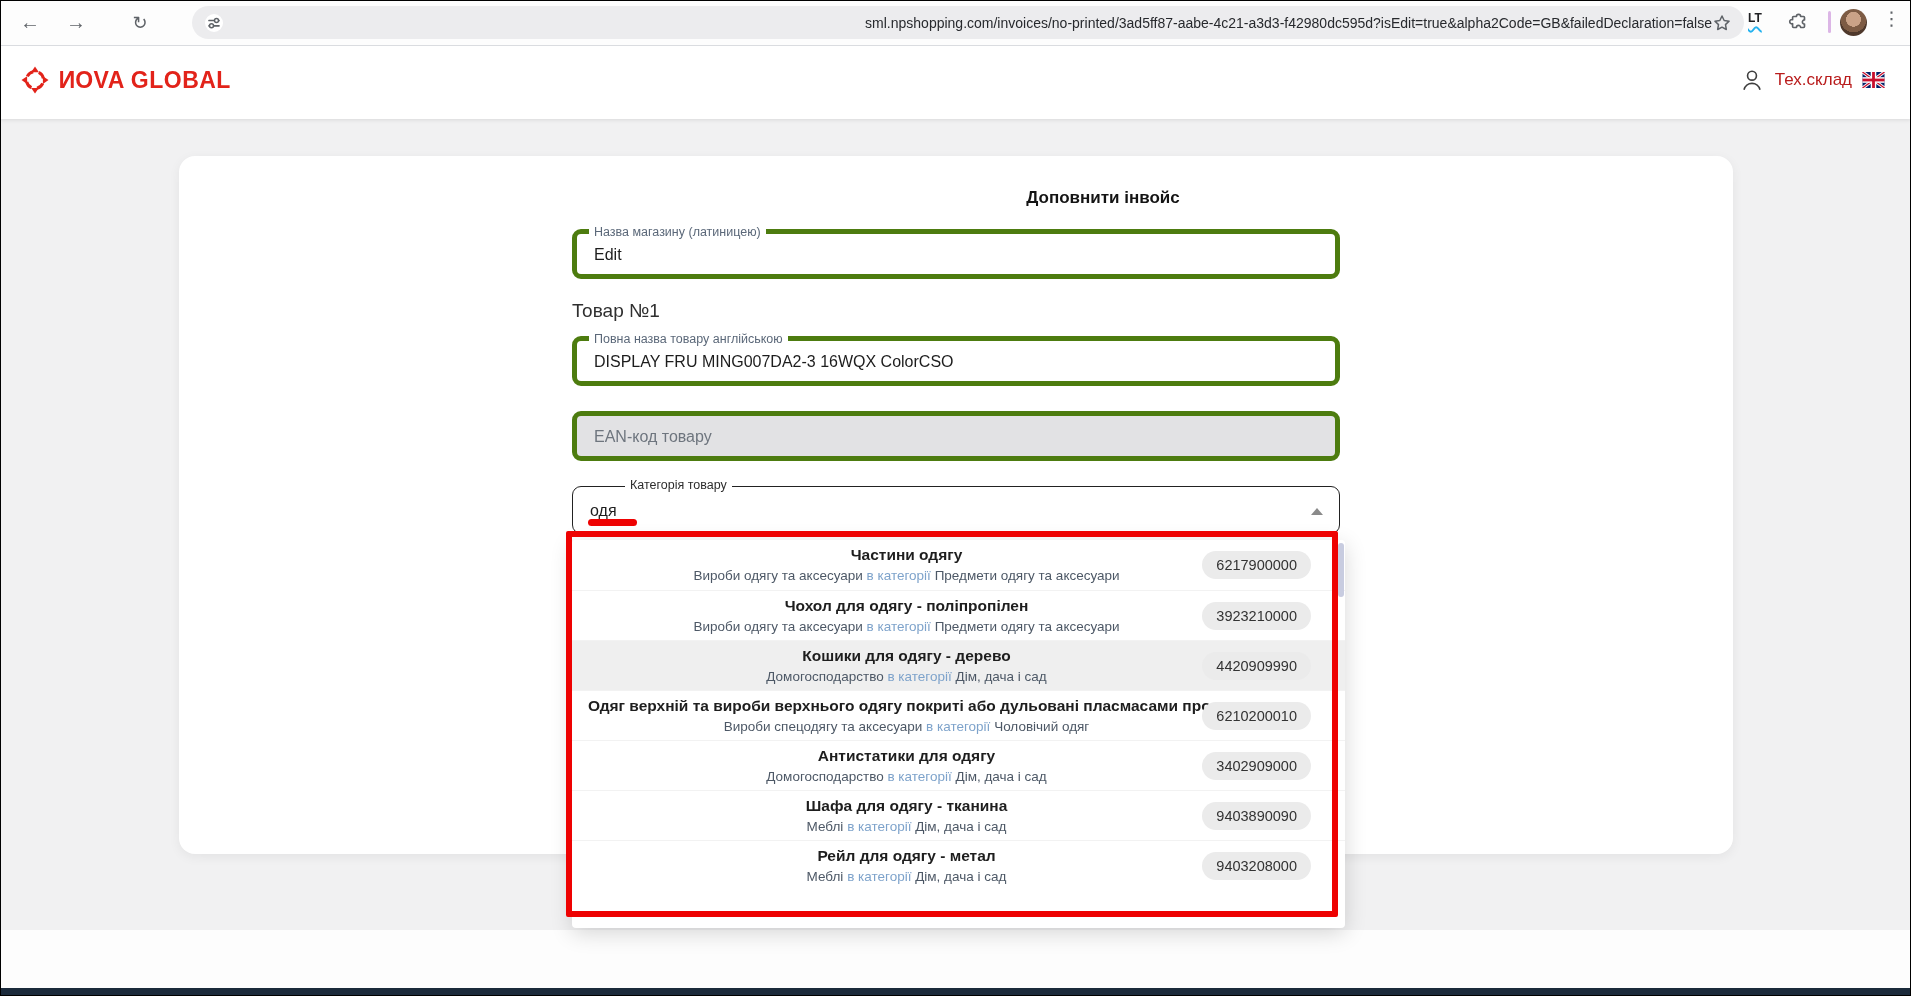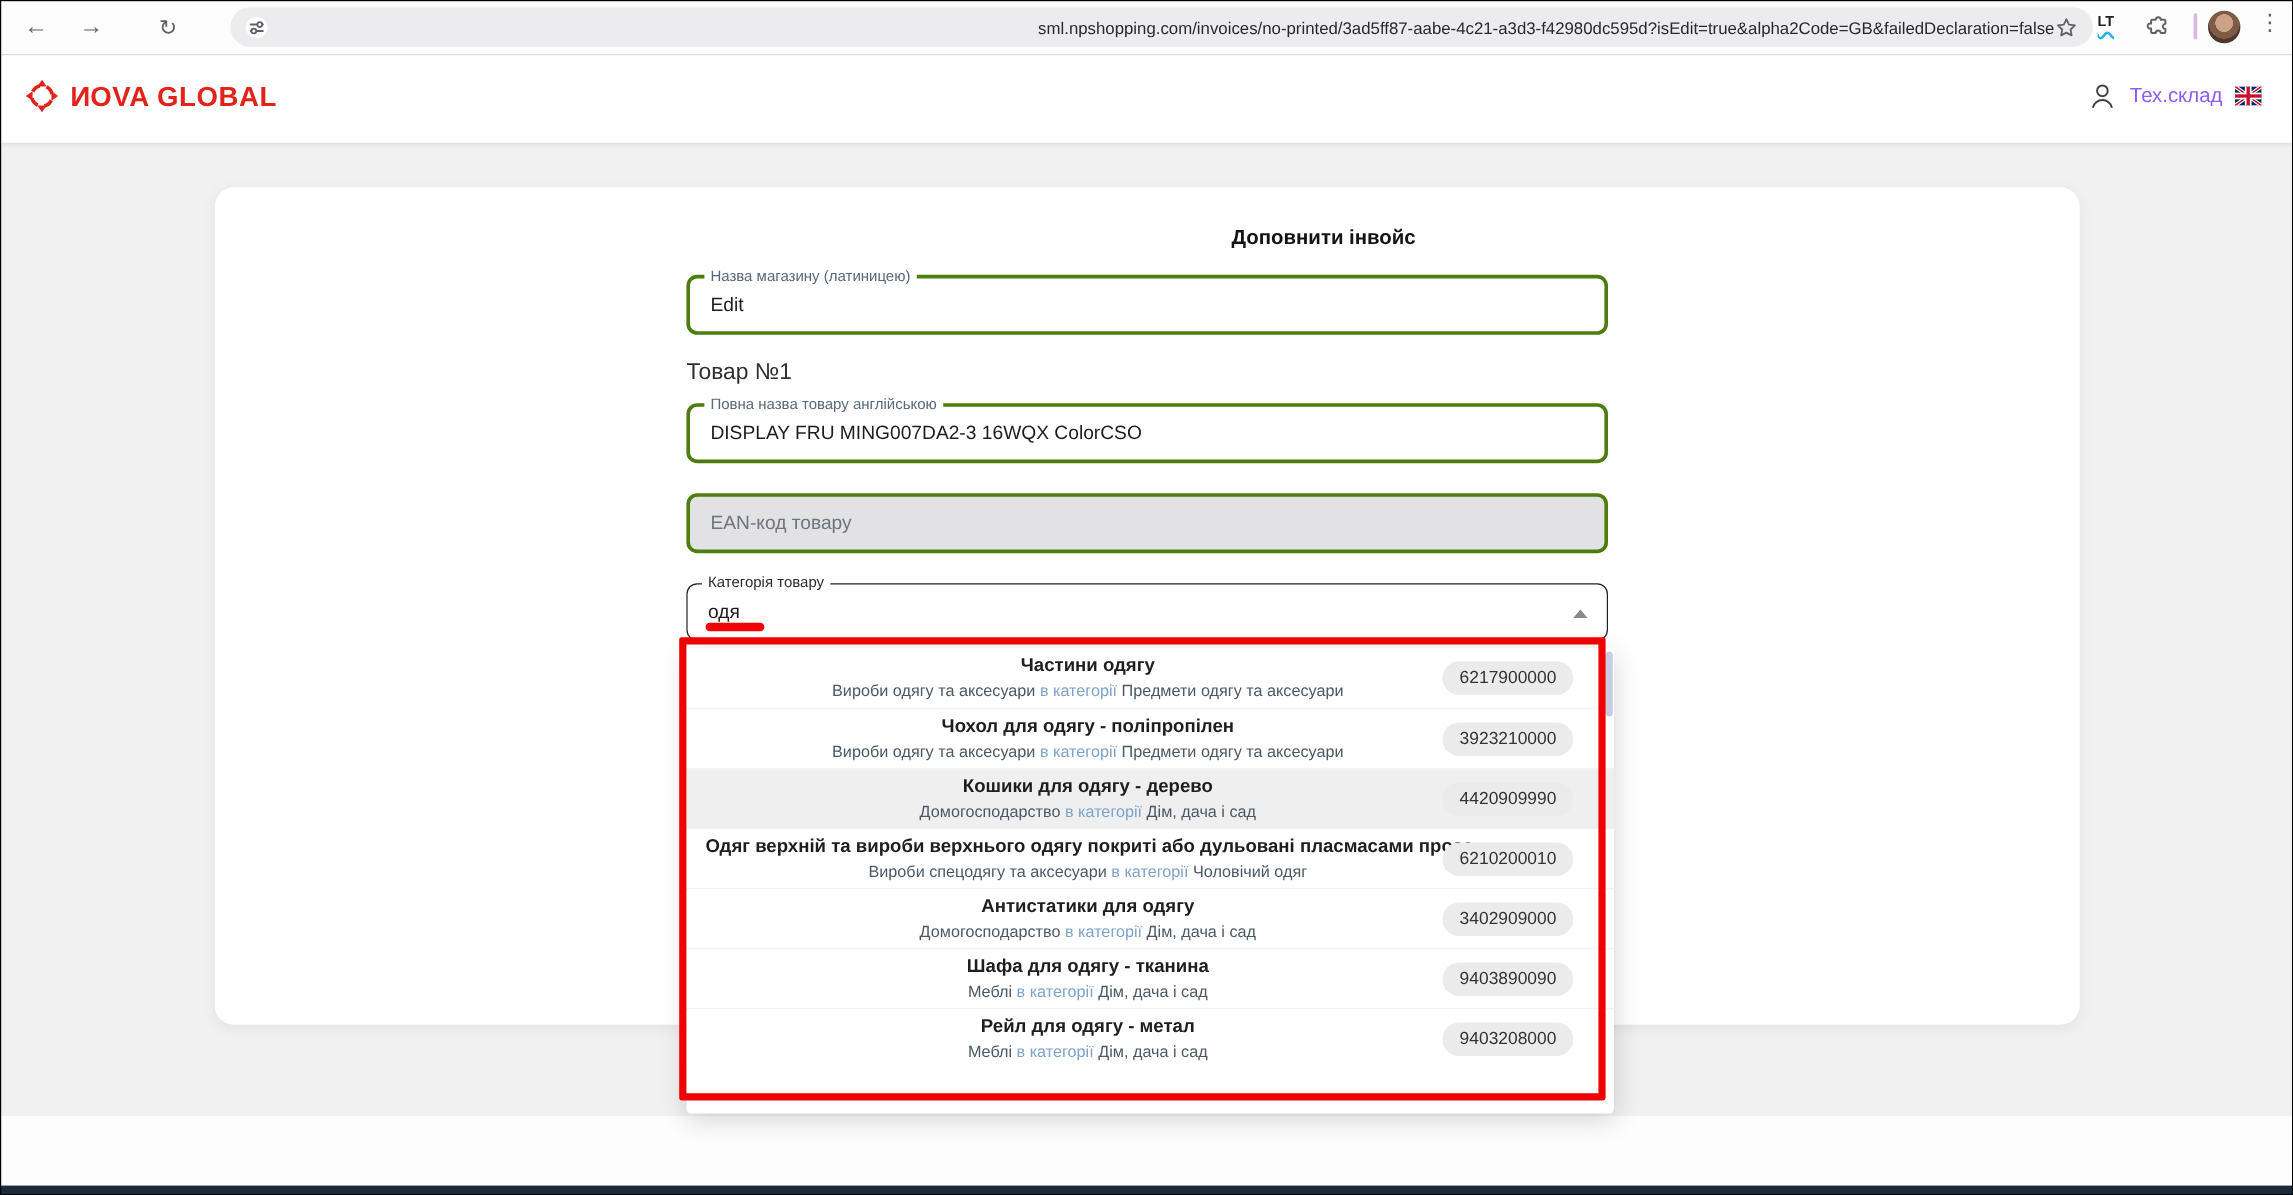--- a/index.html
+++ b/index.html
@@ -27,40 +27,40 @@
           background:radial-gradient(circle at 50% 38%, #caa287 0 34%, #7d5b44 35% 60%, #4e382b 61%);}
   .menu3{position:absolute;left:1882px;top:7px;font-size:19px;color:#5f6368;cursor:pointer;}
 
   
   .appbar{position:absolute;top:45px;left:0;width:100%;height:74px;background:#fff;
           box-shadow:0 1px 4px rgba(0,0,0,.10);z-index:10;}
   .brand{position:absolute;left:20px;top:20px;display:flex;align-items:center;cursor:pointer;}
   .brand-name{margin-left:8px;font-size:23px;font-weight:800;color:#e2231a;letter-spacing:.5px;}
   .flipN{display:inline-block;transform:scaleX(-1);}
   .userbox{position:absolute;right:26px;top:22px;display:flex;align-items:center;gap:10px;}
-  .username{font-size:17px;color:#8b5cf6;}
+  .username{font-size:17px;color:#b91c1c;}
 
   
   .card{position:absolute;left:179px;top:156px;width:1554px;height:698px;background:#fff;
         border-radius:16px;box-shadow:0 3px 12px rgba(0,0,0,.06);z-index:1;}
   .pagetitle{position:absolute;left:179px;top:188px;width:1848px;text-align:center;
              font-size:17px;font-weight:700;color:#141414;z-index:2;}
   .field{position:absolute;left:572px;width:768px;height:50px;background:#fff;
-         border:3px solid #4d7c0f;border-radius:9px;box-sizing:border-box;z-index:3;}
+         border:5px solid #4d7c0f;border-radius:9px;box-sizing:border-box;z-index:3;}
   .field>label{position:absolute;top:-9px;left:12px;background:#fff;padding:0 5px;
                font-size:12.5px;color:#5b6879;}
   .field input{border:none;outline:none;background:transparent;width:700px;height:100%;
                margin-left:15px;font-size:16px;color:#1d1d1d;font-family:inherit;}
   .f-store{top:229px;}
   .section-title{position:absolute;left:572px;top:300px;font-size:19px;color:#2f2f2f;z-index:3;}
   .f-product{top:336px;}
   .f-ean{top:411px;background:#e2e2e4;}
   .f-ean input::placeholder{color:#6e757e;opacity:1;}
   .f-cat{top:486px;height:48px;border:1.5px solid #222;z-index:4;}
-  .f-cat>label{color:#2c2c2c;}
+  .f-cat>label{color:#2c2c2c;margin-left:40px;}
   .caret-up{position:absolute;right:16px;top:21px;width:0;height:0;
             border-left:6px solid transparent;border-right:6px solid transparent;
             border-bottom:7px solid #8a8a8a;cursor:pointer;}
 
   
   .panel{position:absolute;left:572px;top:540px;width:773px;height:388px;background:#fff;
          border-radius:4px;box-shadow:0 5px 22px rgba(0,0,0,.16);overflow:hidden;z-index:5;}
   .row{position:relative;height:50px;box-sizing:border-box;padding:6px 120px 0 16px;
        border-top:1px solid #f2f2f2;cursor:pointer;background:#fff;text-align:center;}
   .row:first-child{border-top:none;}

